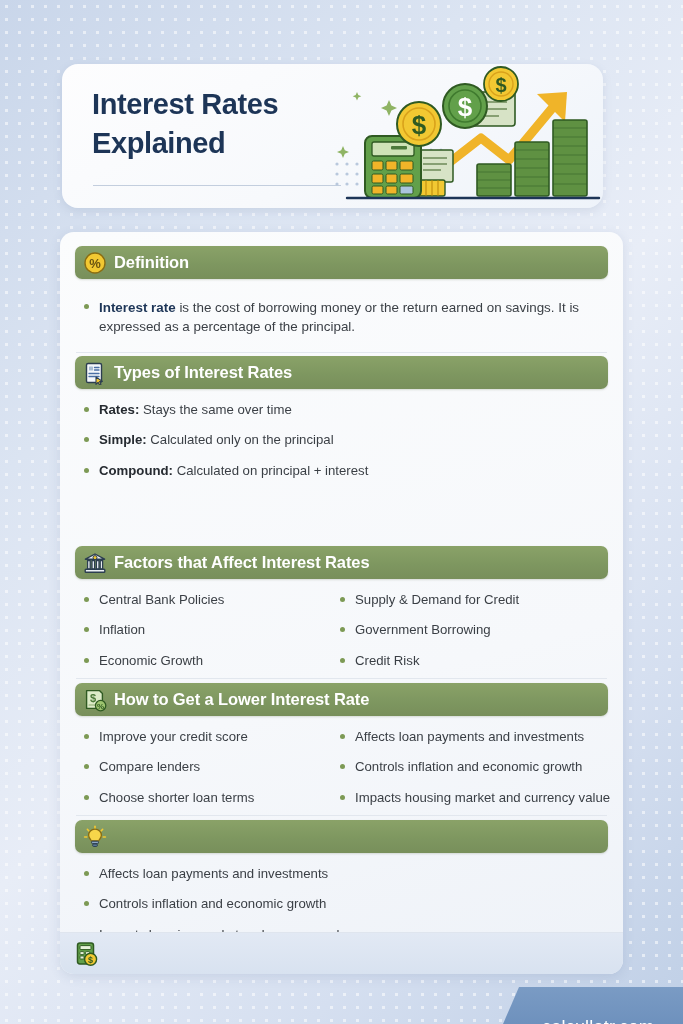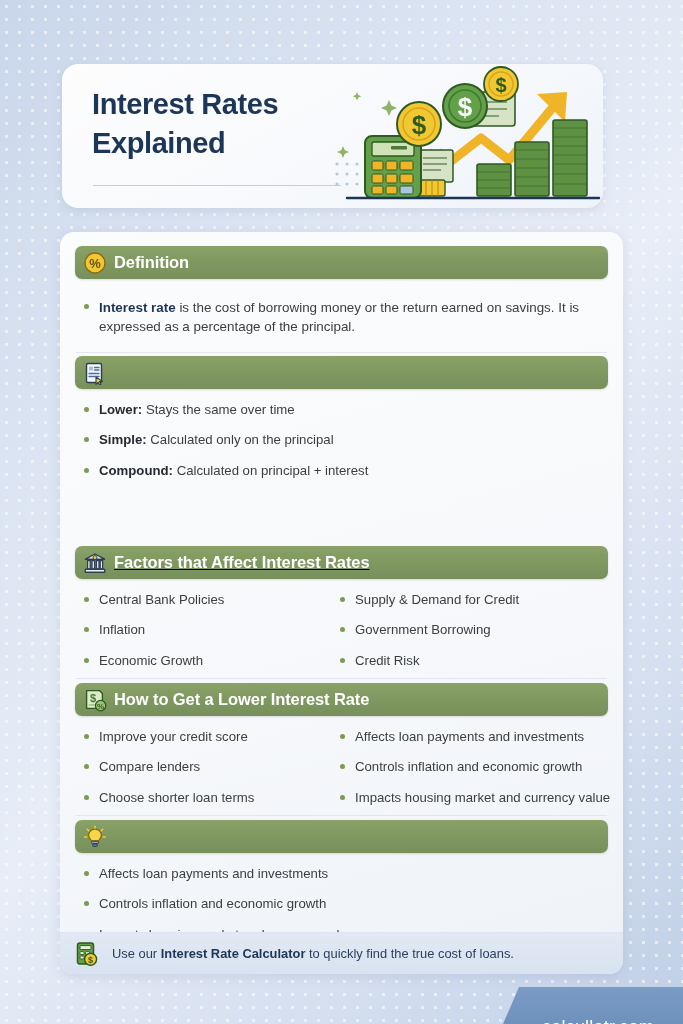--- a/index.html
+++ b/index.html
@@ -348,30 +348,31 @@
         <rect x="3.5" y="2.5" width="15" height="19" rx="1.6" fill="#f4f7fb" stroke="#2c3e50" stroke-width="1.4"></rect>
         <rect x="6" y="5.5" width="4" height="4" rx="0.6" fill="#a9bdd4"></rect>
         <g stroke="#4a6fa5" stroke-width="1.3" stroke-linecap="round">
           <line x1="11.5" y1="6.5" x2="16" y2="6.5"></line>
             <line x1="11.5" y1="9" x2="16" y2="9"></line>
           <line x1="6" y1="12.5" x2="16" y2="12.5"></line>
             <line x1="6" y1="15.5" x2="16" y2="15.5"></line>
         </g>
         <path d="M13 16 L13 23.4 L15.1 21.3 L16.6 24 L18 23.2 L16.6 20.6 L19.4 20.4 Z" fill="#f2c832" stroke="#2c3e50" stroke-width="1.1" stroke-linejoin="round"></path>
       </svg>
+      <div class="sec-title">Types of Interest Rates</div>
     </div>
     <ul class="bullets" style="left:22px; top:45px; width:500px;">
-      <li><b>Lower:</b><span> Stays the same over time</span></li>
+      <li><b>Rates:</b><span> Stays the same over time</span></li>
       <li><b>Simple:</b><span> Calculated only on the principal</span></li>
       <li><b>Compound:</b><span> Calculated on principal + interest</span></li>
     </ul>
     <div class="divider" style="top:195px;"></div>
   </div>
 
-  <div class="section" style="top:314px;text-decoration:underline;">
+  <div class="section" style="top:314px;">
     <div class="sec-head">
       <svg class="ico" viewBox="0 0 24 24">
         <path d="M2.4 8.2 L12 3 L21.6 8.2 Z" fill="#eef2f6" stroke="#2c3e50" stroke-width="1.4" stroke-linejoin="round"></path>
         <circle cx="12" cy="6.6" r="2" fill="#f2c832" stroke="#2c3e50" stroke-width="1"></circle>
         <g fill="#eef2f6" stroke="#2c3e50" stroke-width="1.3">
           <rect x="4.6" y="9.6" width="2.6" height="8.4"></rect>
           <rect x="9" y="9.6" width="2.6" height="8.4"></rect>
           <rect x="13.4" y="9.6" width="2.6" height="8.4"></rect>
           <rect x="17.2" y="9.6" width="2.4" height="8.4"></rect>
         </g>
@@ -445,21 +446,18 @@
       <rect x="3.5" y="2" width="16" height="21" rx="2.4" fill="#62a04a" stroke="#2f5a22" stroke-width="1.5"></rect>
       <rect x="6" y="4.6" width="11" height="4" rx="1" fill="#e8f2da" stroke="#2f5a22" stroke-width="1"></rect>
       <g fill="#e8f2da" stroke="#2f5a22" stroke-width="0.9">
         <rect x="6" y="10.6" width="4" height="3" rx="0.7"></rect>
         <rect x="11.6" y="10.6" width="4" height="3" rx="0.7"></rect>
         <rect x="6" y="15" width="4" height="3" rx="0.7"></rect>
       </g>
       <circle cx="16.6" cy="18.2" r="6" fill="#f2c832" stroke="#2f5a22" stroke-width="1.4"></circle>
       <text x="16.6" y="22" text-anchor="middle" font-family="Liberation Sans, sans-serif" font-size="9" font-weight="bold" fill="#2f5a22">$</text>
     </svg>
-    <div class="cta-text">
-      <span>Use our </span><b>Interest Rate Calculator</b><span> to quickly find the true cost of loans.</span>
-    </div>
   </div>
 </div>
 
 <div class="brand">
   <span>calcullatr.com</span>
 </div>
 
 </body></html>

